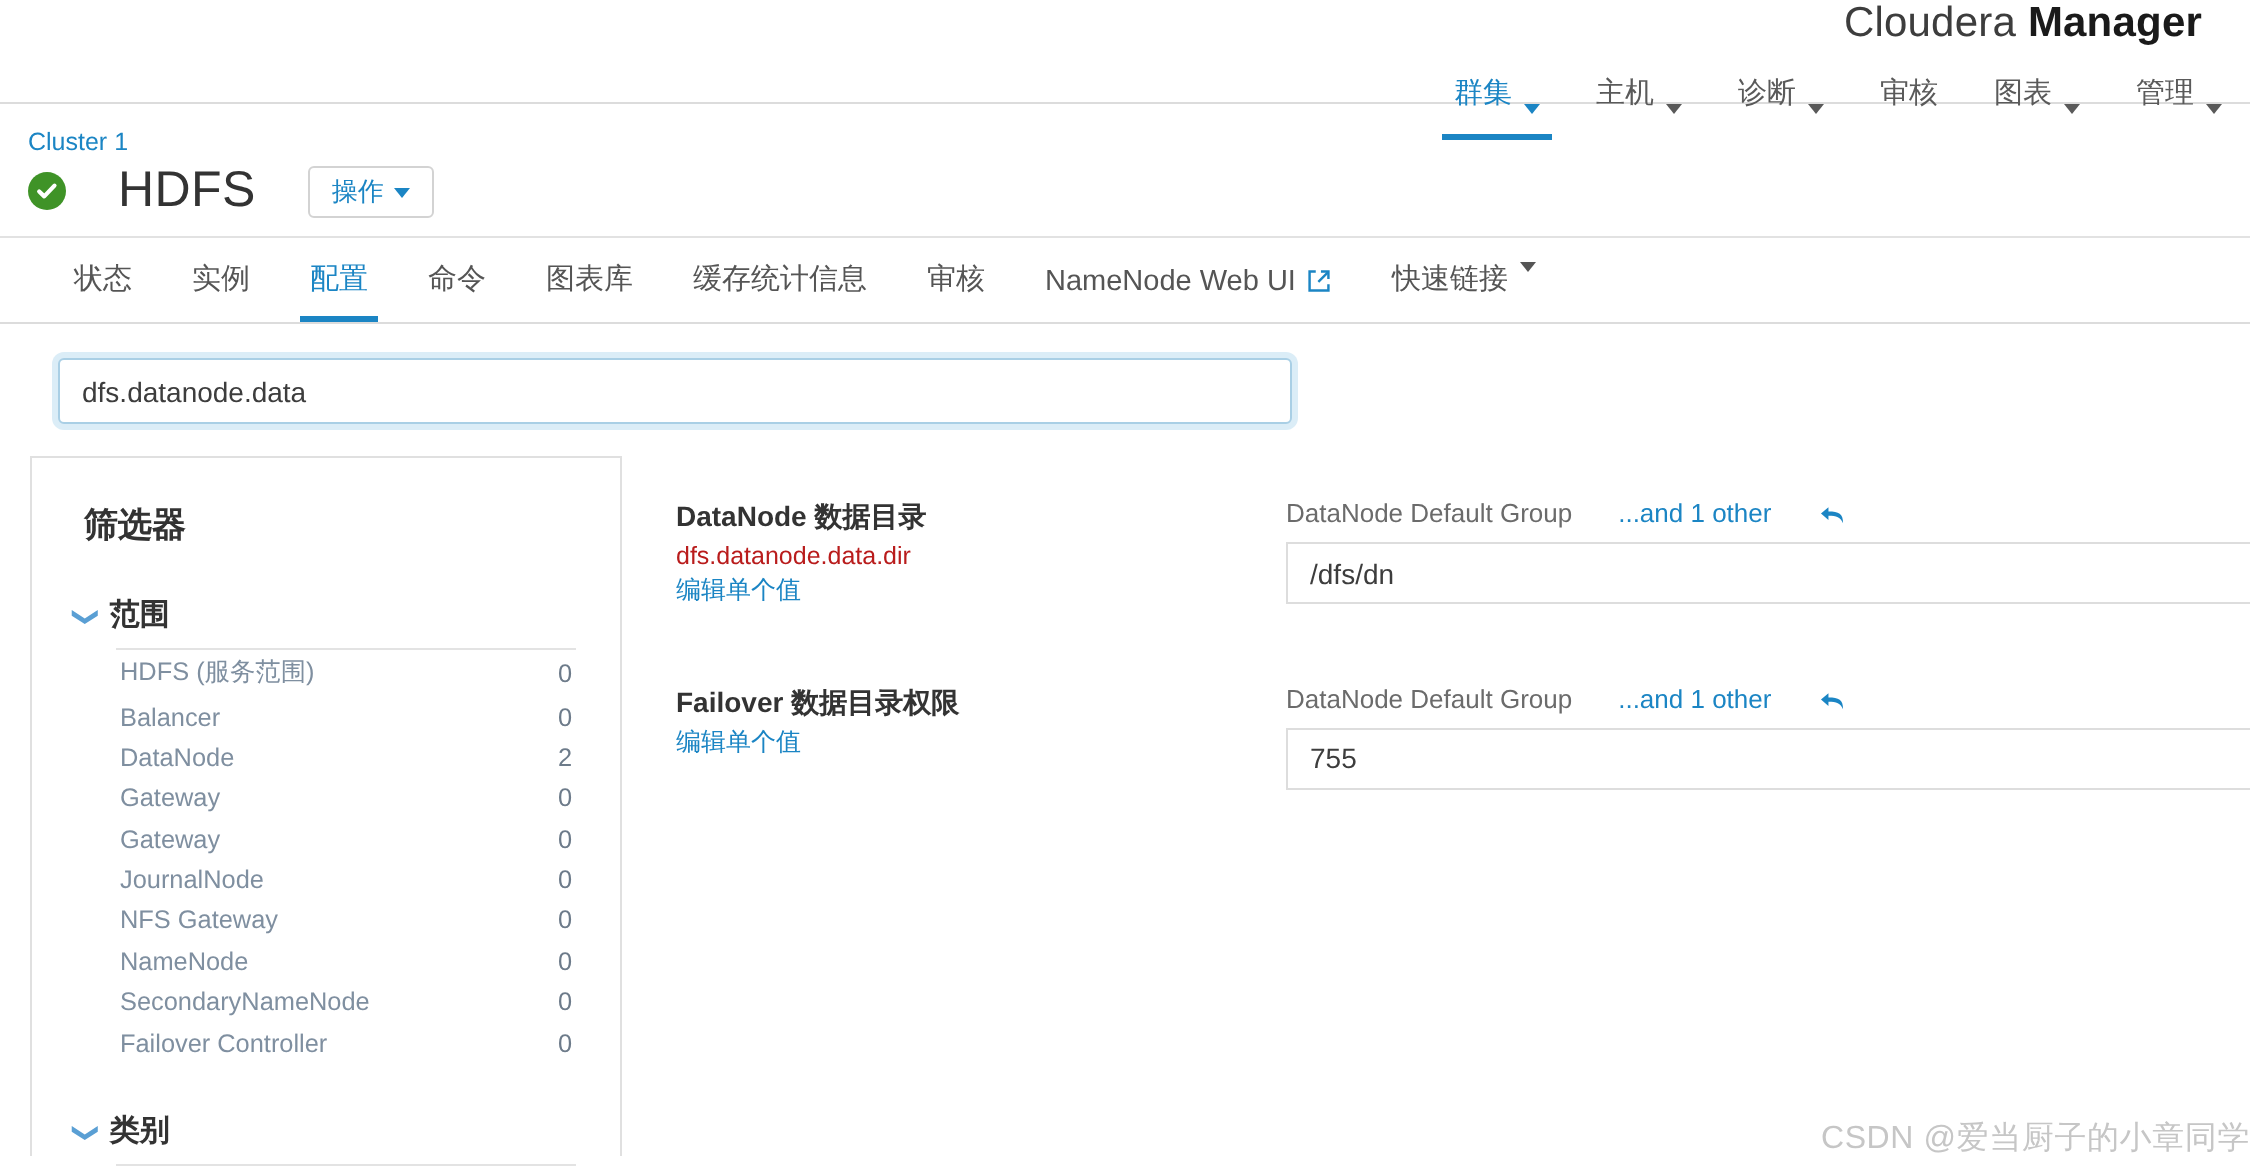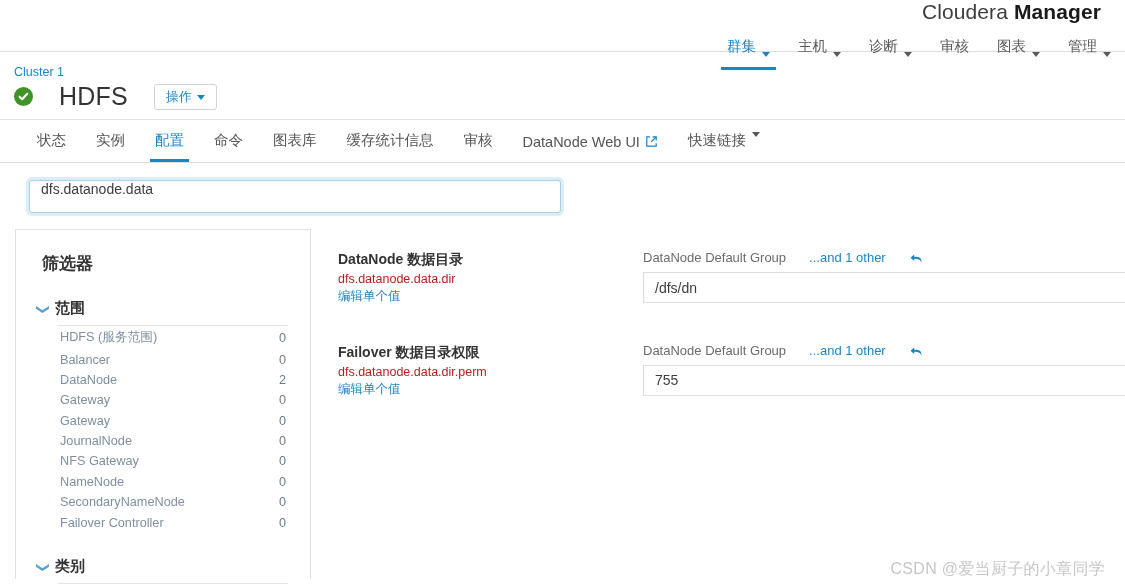--- a/index.html
+++ b/index.html
@@ -132,27 +132,27 @@
     position: absolute;
     left: 10px; right: 10px; bottom: 0;
     height: 3px;
     background: #1b85c4;
   }
   .ext-ico { color: #1b85c4; display: inline-flex; position: relative; top: 1px;}
 
   
   .search-wrap { padding: 17px 0 16px 29px; }
   .search-box {
-    width: 532px;
+    width: 617px;
     height: 33px;
     border: 1px solid #a9cfe5;
     border-radius: 3px;
     box-shadow: 0 0 0 3px rgba(125,190,225,0.28);
     display: flex;
-    align-items: flex-start;
+    align-items: center;
     padding: 0 11px;
     background: #fff;
   }
   .search-box input {
     border: none;
     outline: none;
     font-size: 14px;
     font-family: inherit;
     color: #3d3d3d;
     width: 100%;
@@ -255,21 +255,21 @@
     display: flex;
     align-items: center;
     padding: 0 11px;
     font-size: 14px;
     color: #3d3d3d;
     width: calc(100% + 30px);
   }
 
   .watermark {
     position: absolute;
-    right: 20px;
+    right: 0;
     bottom: 8px;
     font-size: 16px;
     color: #c6c6c6;
     white-space: nowrap;
     letter-spacing: .3px;
   }
   .page-root { position: relative; width: 1125px; height: 588px; overflow: hidden; }
 </style>
 </head>
 <body>
@@ -340,21 +340,21 @@
     <div class="tab">
       <span>图表库</span>
     </div>
     <div class="tab">
       <span>缓存统计信息</span>
     </div>
     <div class="tab">
       <span>审核</span>
     </div>
     <div class="tab">
-      <span>DataNode Web UI</span>
+      <span>NameNode Web UI</span>
       <span class="ext-ico">
         <svg width="13" height="13" viewBox="0 0 16 16" aria-hidden="true">
           <path d="M6 2.2 H2.2 V13.8 H13.8 V10" fill="none" stroke="#1b85c4" stroke-width="1.5"></path>
           <path d="M9.2 2.2 H13.8 V6.8" fill="none" stroke="#1b85c4" stroke-width="1.5"></path>
           <path d="M13.6 2.5 L7.6 8.5" fill="none" stroke="#1b85c4" stroke-width="1.5"></path>
         </svg>
       </span>
     </div>
     <div class="tab">
       <span>快速链接</span>
@@ -452,21 +452,20 @@
           </div>
           <div class="cfg-input">
             <span>/dfs/dn</span>
           </div>
         </div>
       </div>
 
       <div class="cfg-item">
         <div class="cfg-left">
           <div class="cfg-name">Failover 数据目录权限</div>
-          <div class="cfg-prop">dfs.datanode.data.dir.perm</div>
           <div class="cfg-edit">编辑单个值</div>
         </div>
         <div class="cfg-right">
           <div class="grp-line">
             <span class="grp-name">DataNode Default Group</span>
             <span class="grp-other">...and 1 other</span>
             <span class="undo-ico">
               <svg width="15" height="13" viewBox="0 0 18 16" aria-hidden="true">
                 <path d="M6.2 3.2 L1.6 7.1 L6.2 11.0 V8.4 C11.2 8.4 13.6 9.4 15.2 13.0 C15.2 7.0 12.6 5.8 6.2 5.8 Z" fill="#1b85c4"></path>
               </svg>

